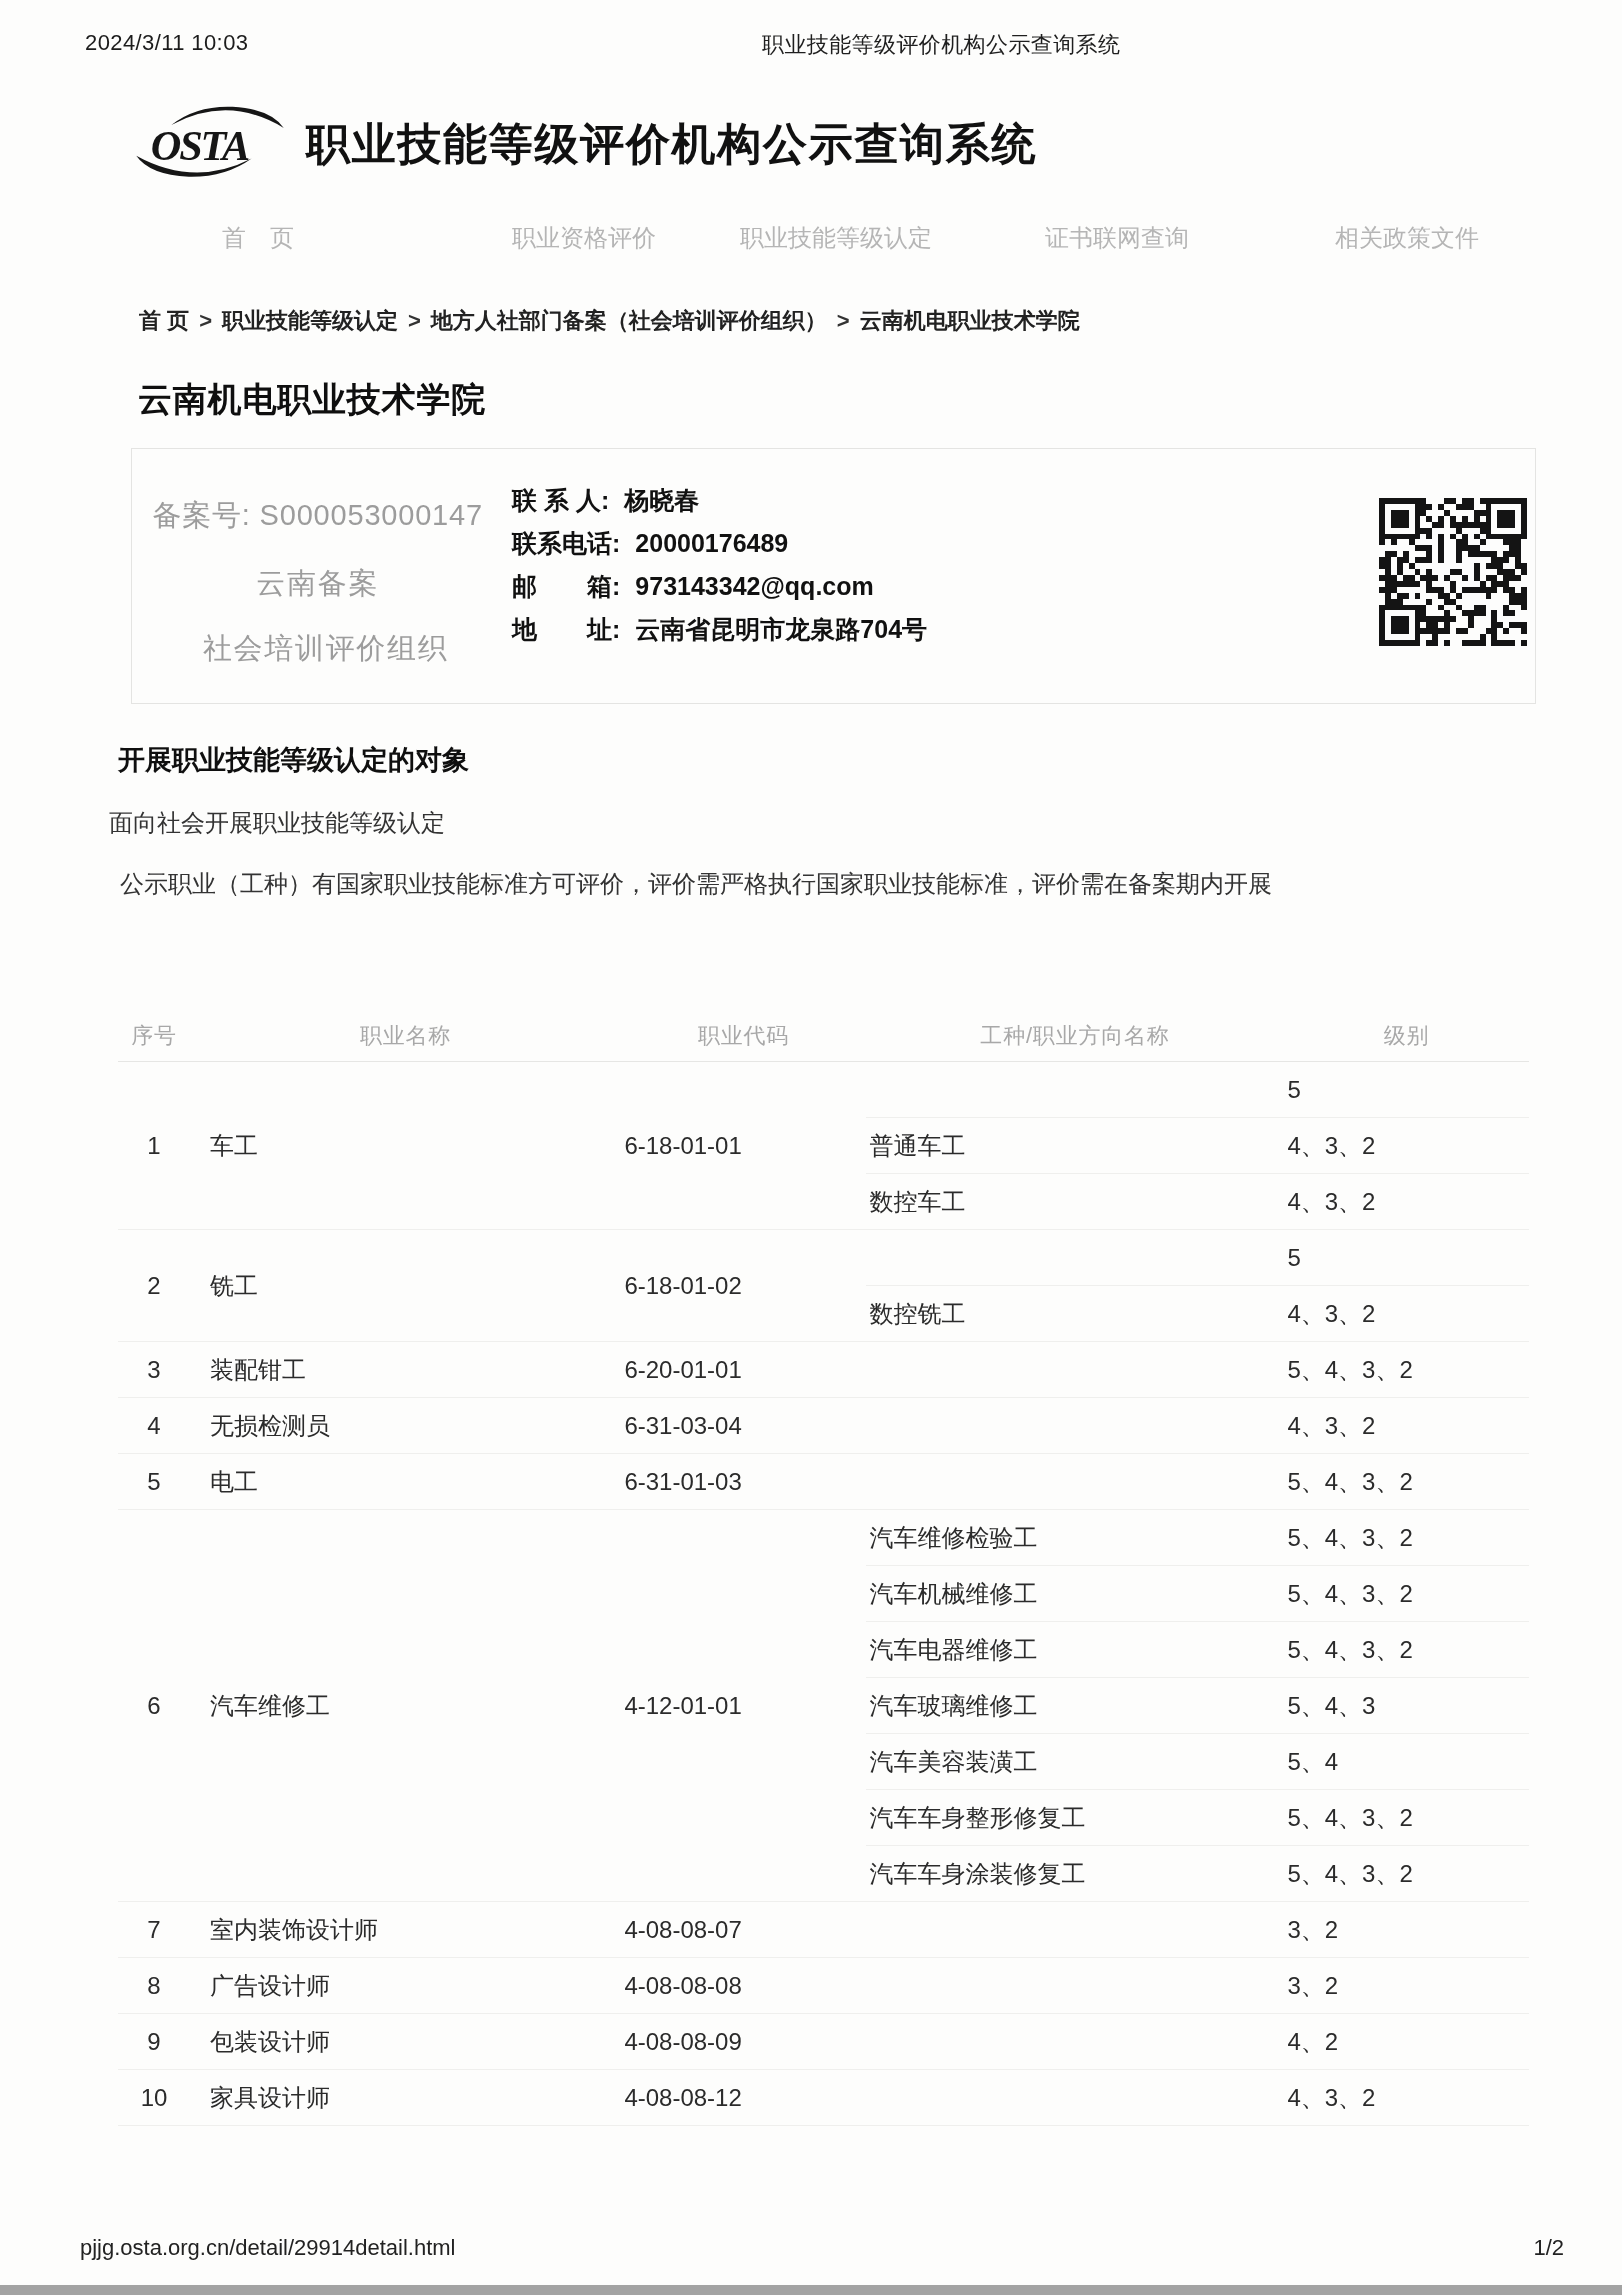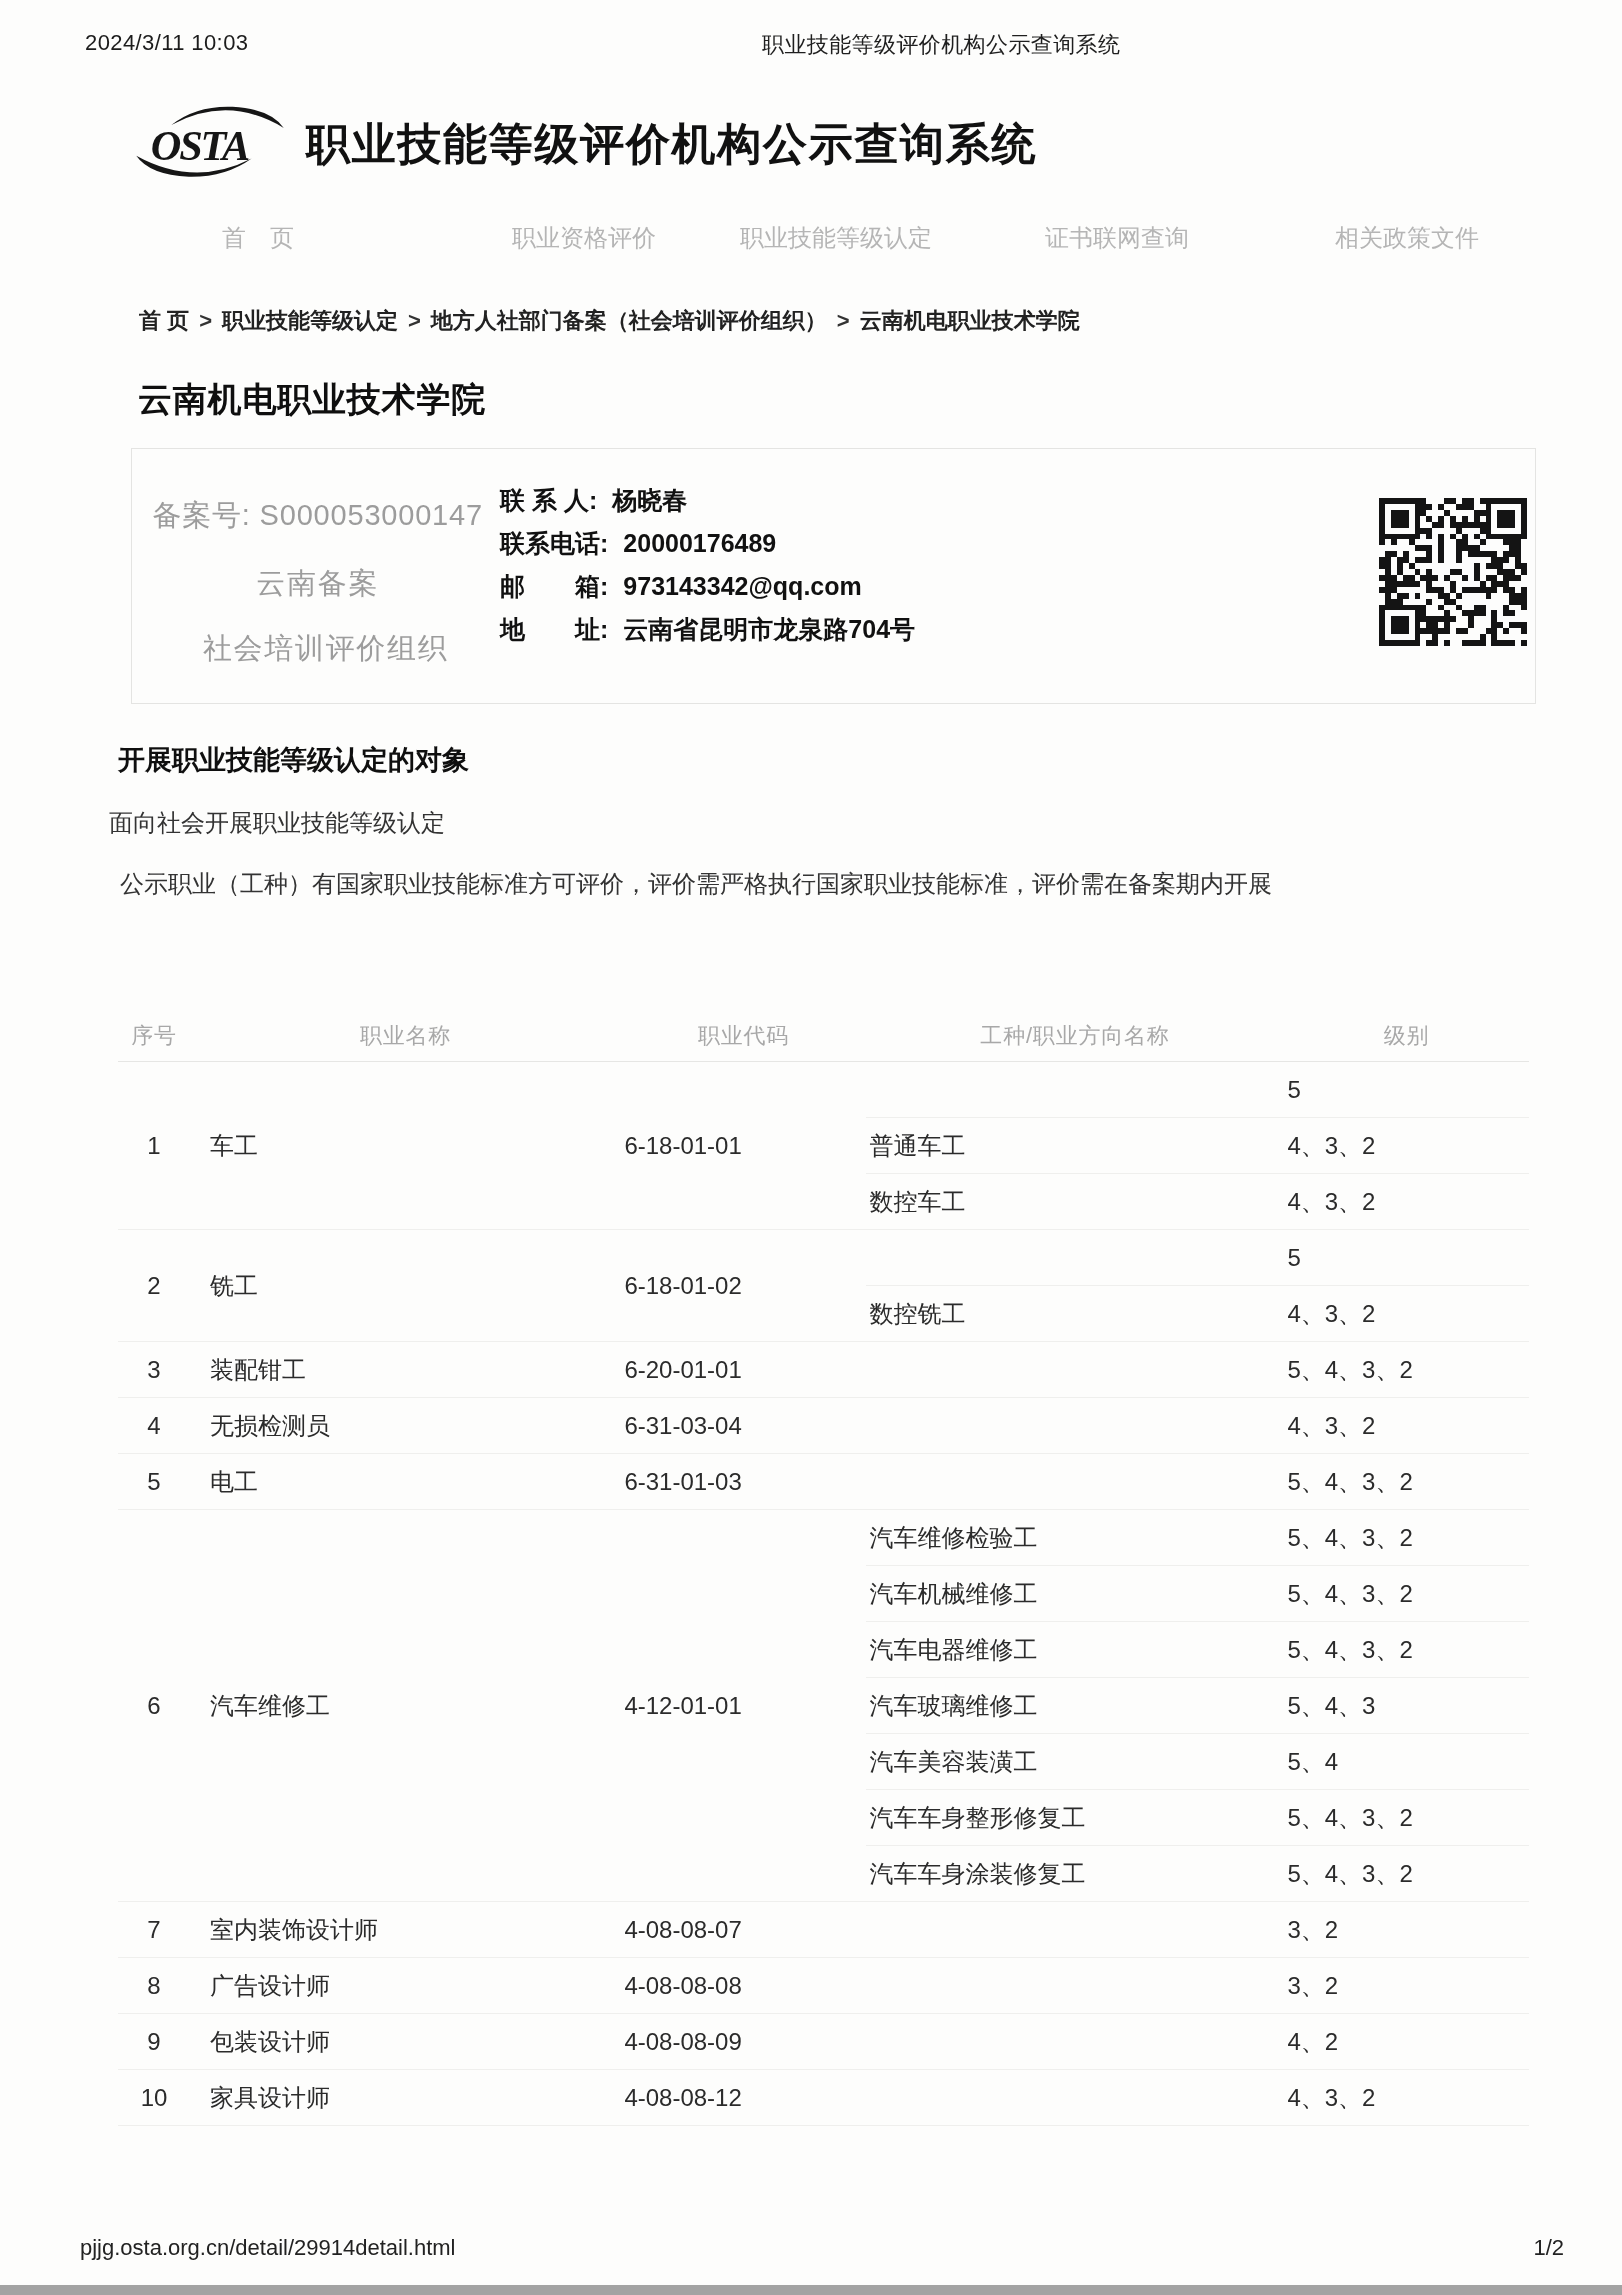--- a/index.html
+++ b/index.html
@@ -34,21 +34,21 @@
 
   .page-title{position:absolute;left:138px;top:377px;font-size:34px;font-weight:bold;color:#0f0f0f;letter-spacing:0.8px;}
 
   
   .info-panel{position:absolute;left:131px;top:448px;width:1403px;height:254px;border:0.8px solid #e4e4e2;}
   .info-left{position:absolute;left:4.2px;top:0;width:363px;text-align:center;color:#9c9c9c;}
   .info-left .l1{position:absolute;left:0;top:47px;width:363px;font-size:29px;letter-spacing:0.8px;}
   .info-left .l2{position:absolute;left:0;top:115px;width:363px;font-size:29px;letter-spacing:1.7px;}
   .info-left .l3{position:absolute;left:8px;top:168px;width:363px;font-size:29px;letter-spacing:1.7px;margin-top:12px;}
   .contacts{position:absolute;left:368px;top:30px;}
-  .contacts .c-row{height:43px;line-height:43px;font-size:25px;color:#111;white-space:nowrap;}
+  .contacts .c-row{height:43px;line-height:43px;font-size:25px;color:#111;white-space:nowrap;margin-left:12px;}
   .contacts .c-label{font-weight:bold;margin-right:15px;}
   .contacts .c-value{font-weight:bold;}
   .qr{position:absolute;left:1247px;top:49px;width:148px;height:148px;display:grid;
       grid-template-columns:repeat(25,1fr);grid-template-rows:repeat(25,1fr);}
   .qr i{display:block;}
   .qr i.d{background:#141414;}
 
   
   .sec-h1{position:absolute;left:118px;top:742px;font-size:27px;font-weight:bold;color:#0f0f0f;}
   .sec-p1{position:absolute;left:109px;top:807px;font-size:24px;color:#333;}

